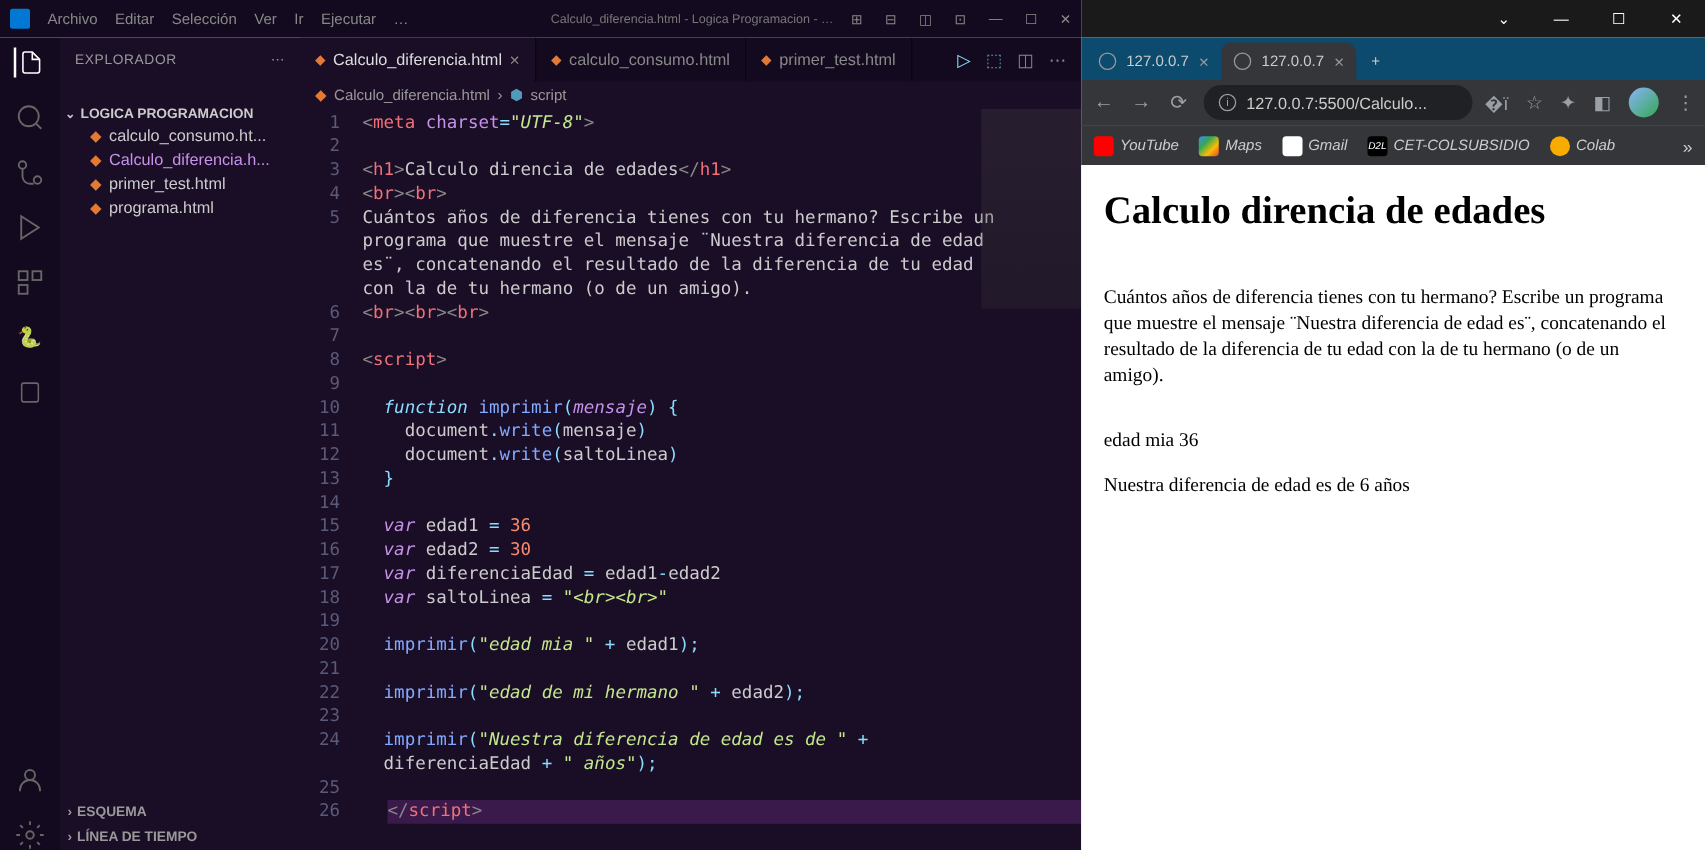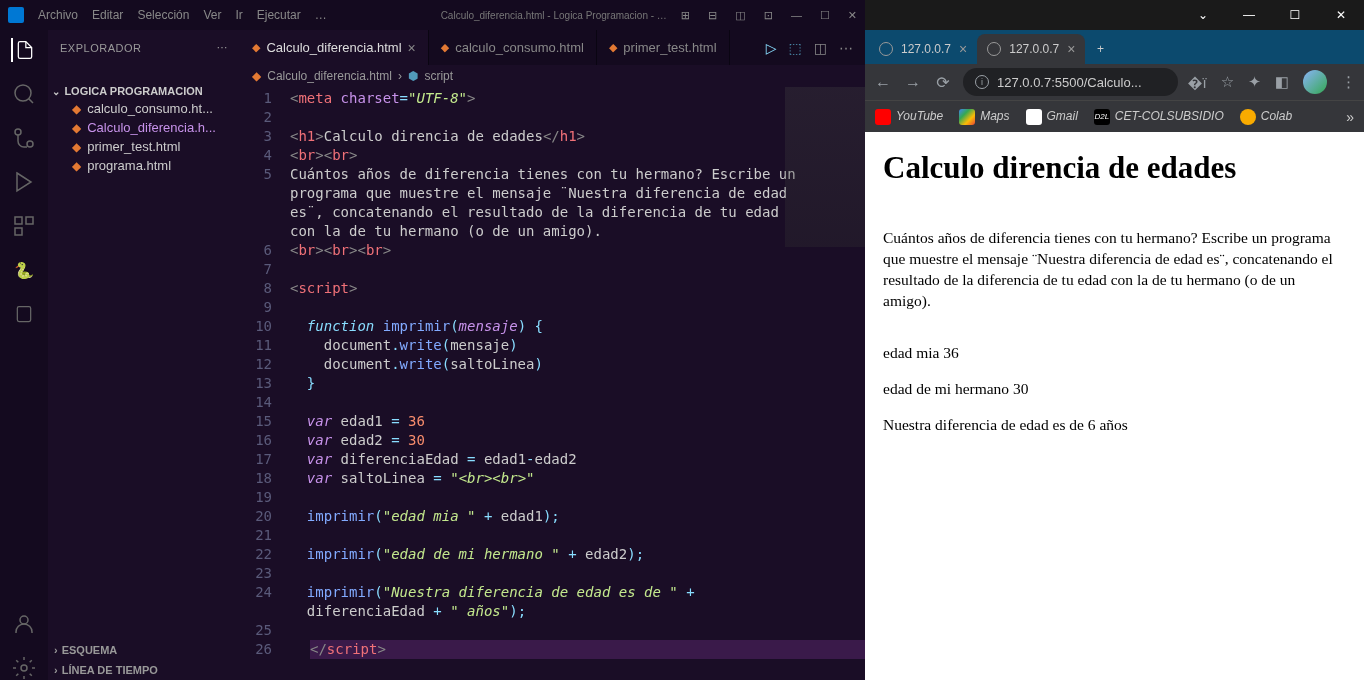--- a/index.html
+++ b/index.html
@@ -343,16 +343,15 @@
         <span>Colab</span>
       </div>
     <span class="more">»</span>
   </div>
   <div class="page">
     <h1>Calculo direncia de edades</h1>
     <br>
     <p>Cuántos años de diferencia tienes con tu hermano? Escribe un programa que muestre el mensaje ¨Nuestra diferencia de edad es¨, concatenando el resultado de la diferencia de tu edad con la de tu hermano (o de un amigo).</p>
     <br>
     <div class="out">edad mia 36</div>
-    <div class="out">edad de mi hermano 30</div>
     <div class="out">Nuestra diferencia de edad es de 6 años</div>
   </div>
 </div>
 
 </body></html>

